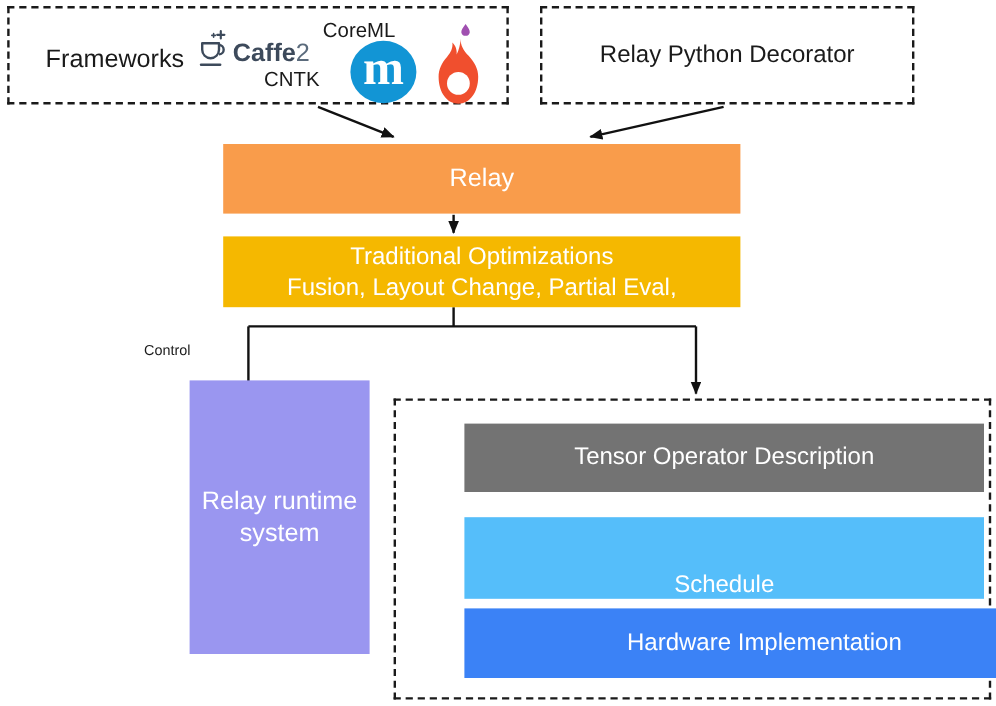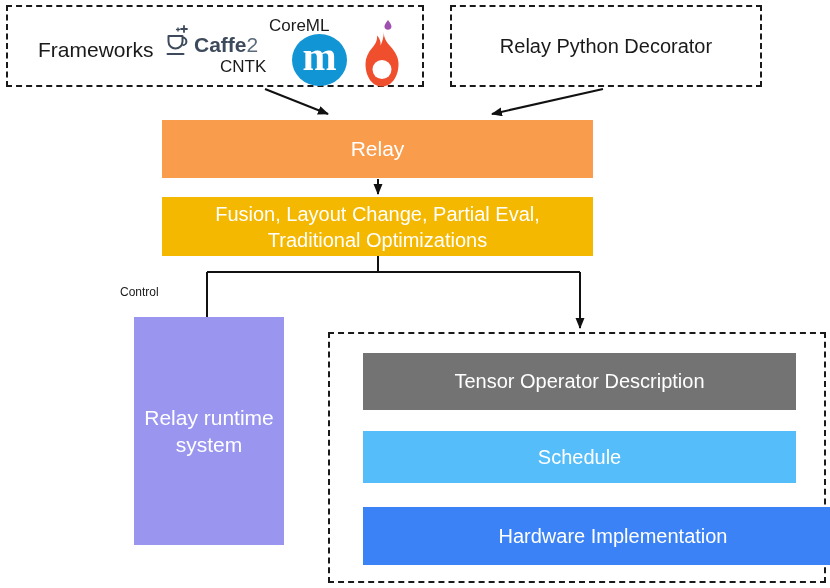--- a/index.html
+++ b/index.html
@@ -4,21 +4,21 @@
 <style>
   html,body{margin:0;padding:0;background:#ffffff;}
   .canvas{
     position:relative;width:830px;height:588px;background:#ffffff;
     font-family:"Liberation Sans","DejaVu Sans",sans-serif;color:#1a1a1a;
     overflow:hidden;
   }
   .abs{position:absolute;}
   .dashed-box{border:2px dashed #1a1a1a;box-sizing:border-box;background:#fff;}
   .flow-box{display:flex;align-items:center;justify-content:center;text-align:center;
-    color:#ffffff;box-sizing:border-box;}
+    color:#ffffff;box-sizing:border-box;margin-left:24px;}
   .connectors{position:absolute;left:0;top:0;pointer-events:none;}
   .lbl{white-space:nowrap;}
 
   
   .frameworks-box{left:6px;top:5px;width:418px;height:82px;}
   .frameworks-label{left:30px;top:31px;font-size:21px;}
   .caffe2-wrap{left:157px;top:18px;display:flex;align-items:flex-start;}
   .caffe2-text{font-size:21px;margin-left:3px;margin-top:8px;text-align:right;}
   .caffe2-bold{font-weight:bold;color:#3D4A5B;}
   .caffe2-num{font-weight:400;color:#5B6B7C;}
@@ -38,21 +38,21 @@
   
   .relay-box{left:162px;top:120px;width:431px;height:58px;background:#F99C4B;font-size:21px;}
   .opt-box{left:162px;top:197px;width:431px;height:59px;background:#F5B800;
     font-size:20px;line-height:26px;flex-direction:column;}
   .control-label{left:120px;top:285px;font-size:12px;}
   .operators-label{left:604px;top:285px;font-size:20px;}
   .runtime-box{left:134px;top:317px;width:150px;height:228px;background:#9A96F0;
     font-size:21px;line-height:27px;flex-direction:column;}
   .op-dashed-box{left:328px;top:332px;width:498px;height:251px;}
   .tensor-box{left:363px;top:353px;width:433px;height:57px;background:#737373;font-size:20px;}
-  .schedule-box{left:363px;top:431px;width:433px;height:52px;background:#55BEFA;font-size:20px;}
+  .schedule-box{left:363px;top:431px;width:433px;height:68px;background:#55BEFA;font-size:20px;align-items:flex-end;}
   .hardware-box{left:363px;top:507px;width:500px;height:58px;background:#3b82f6;font-size:20px;}
 </style>
 </head>
 <body>
 
 <div class="canvas">
 
   <svg class="connectors" width="830" height="588" viewBox="0 0 830 588">
     <defs>
       <marker id="ah" markerUnits="userSpaceOnUse" markerWidth="12" markerHeight="10" refX="10" refY="4.5" orient="auto">
@@ -102,22 +102,22 @@
 
   <div class="abs dashed-box decorator-box">
     <span class="lbl decorator-label">Relay Python Decorator</span>
   </div>
 
   <div class="abs flow-box relay-box">
     <span class="lbl">Relay</span>
   </div>
 
   <div class="abs flow-box opt-box">
+    <span>Traditional Optimizations</span>
     <span>Fusion, Layout Change, Partial Eval,</span>
-    <span>Traditional Optimizations</span>
   </div>
 
   <span class="abs lbl control-label">Control</span>
 
   <div class="abs flow-box runtime-box">
     <span>Relay runtime</span>
     <span>system</span>
   </div>
 
   <div class="abs dashed-box op-dashed-box"></div>

